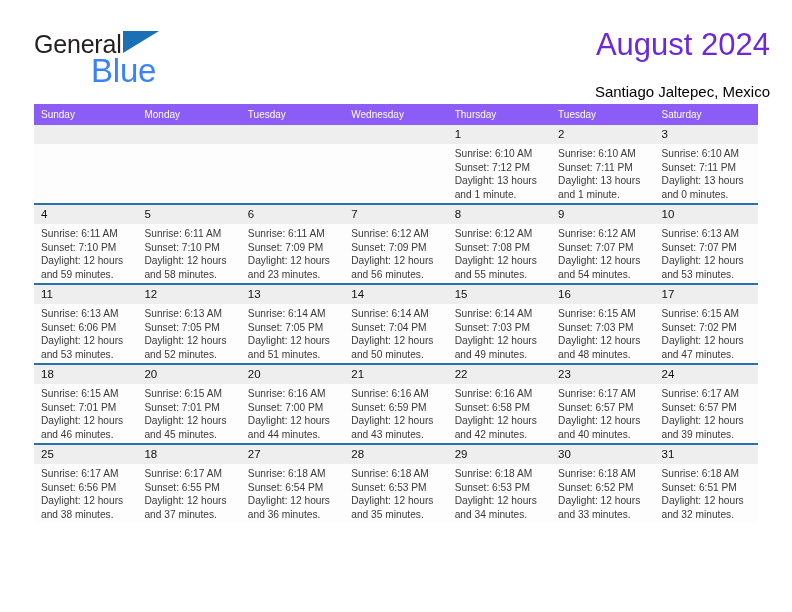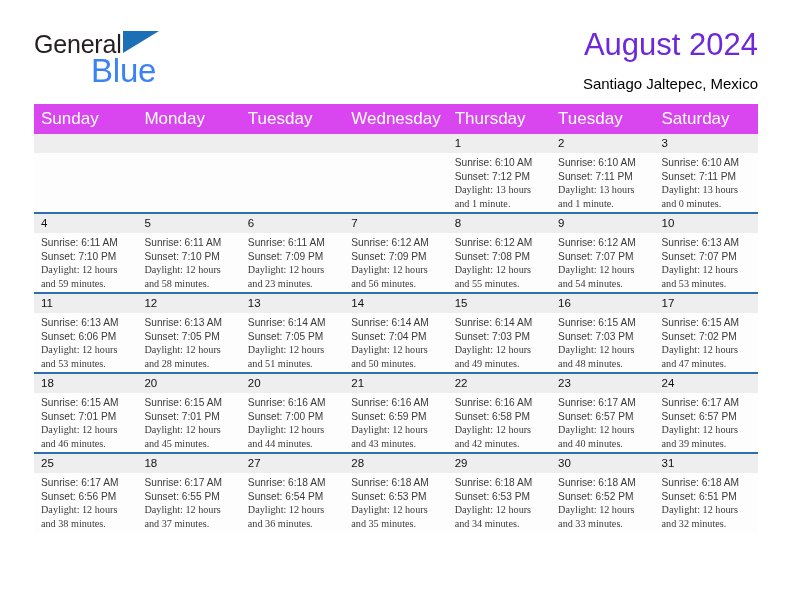--- a/index.html
+++ b/index.html
@@ -19,21 +19,21 @@
     width: 792px;
     height: 612px;
     box-sizing: border-box;
   }
 
   
   .top-bar {
     position: absolute;
     left: 34px;
     top: 26px;
-    right: 34px;
+    right: 22px;
     height: 70px;
   }
   .brand {
     position: absolute;
     left: 0;
     top: 5px;
     width: 230px;
     height: 62px;
   }
   .brand-line1 {
@@ -65,38 +65,38 @@
   }
   .cal-title {
     font-size: 31px;
     line-height: 38px;
     color: #6d28d9;
     white-space: nowrap;
   }
   .cal-subtitle {
     font-size: 15px;
     line-height: 22px;
-    margin-top: 9px;
+    margin-top: 17px;
     color: #000000;
     white-space: nowrap;
   }
 
   
   .calendar {
     position: absolute;
     left: 34px;
     top: 104px;
     width: 724px;
     border-collapse: collapse;
     table-layout: fixed;
   }
   .calendar th {
-    background: #d946ef;
+    background: #8b5cf6;
     color: #ffffff;
-    font-size: 17px;
+    font-size: 10px;
     font-weight: normal;
     text-align: left;
     padding: 5px 0 5px 7px;
     height: 11px;
     border: none;
   }
   .calendar td {
     vertical-align: top;
     padding: 0;
     border: none;
@@ -122,21 +122,20 @@
     padding: 3px 6px 0 7px;
     font-size: 10.2px;
     line-height: 13.6px;
     color: #3a3a3a;
   }
   .details div {
     white-space: nowrap;
   }
   .details .daylight-wrap {
     white-space: normal;
-    font-family: Liberation Serif, serif;
   }
 </style>
 </head>
 <body>
 
 <div class="page">
 
   <div class="top-bar">
 
     <div class="brand">
@@ -269,21 +268,21 @@
               <div>Sunrise: 6:13 AM</div>
               <div>Sunset: 6:06 PM</div>
               <div class="daylight-wrap">Daylight: 12 hours and 53 minutes.</div>
             </div>
           </td>
           <td>
             <div class="daynum">12</div>
             <div class="details">
               <div>Sunrise: 6:13 AM</div>
               <div>Sunset: 7:05 PM</div>
-              <div class="daylight-wrap">Daylight: 12 hours and 28 minutes.</div>
+              <div class="daylight-wrap">Daylight: 12 hours and 52 minutes.</div>
             </div>
           </td>
           <td>
             <div class="daynum">13</div>
             <div class="details">
               <div>Sunrise: 6:14 AM</div>
               <div>Sunset: 7:05 PM</div>
               <div class="daylight-wrap">Daylight: 12 hours and 51 minutes.</div>
             </div>
           </td>

